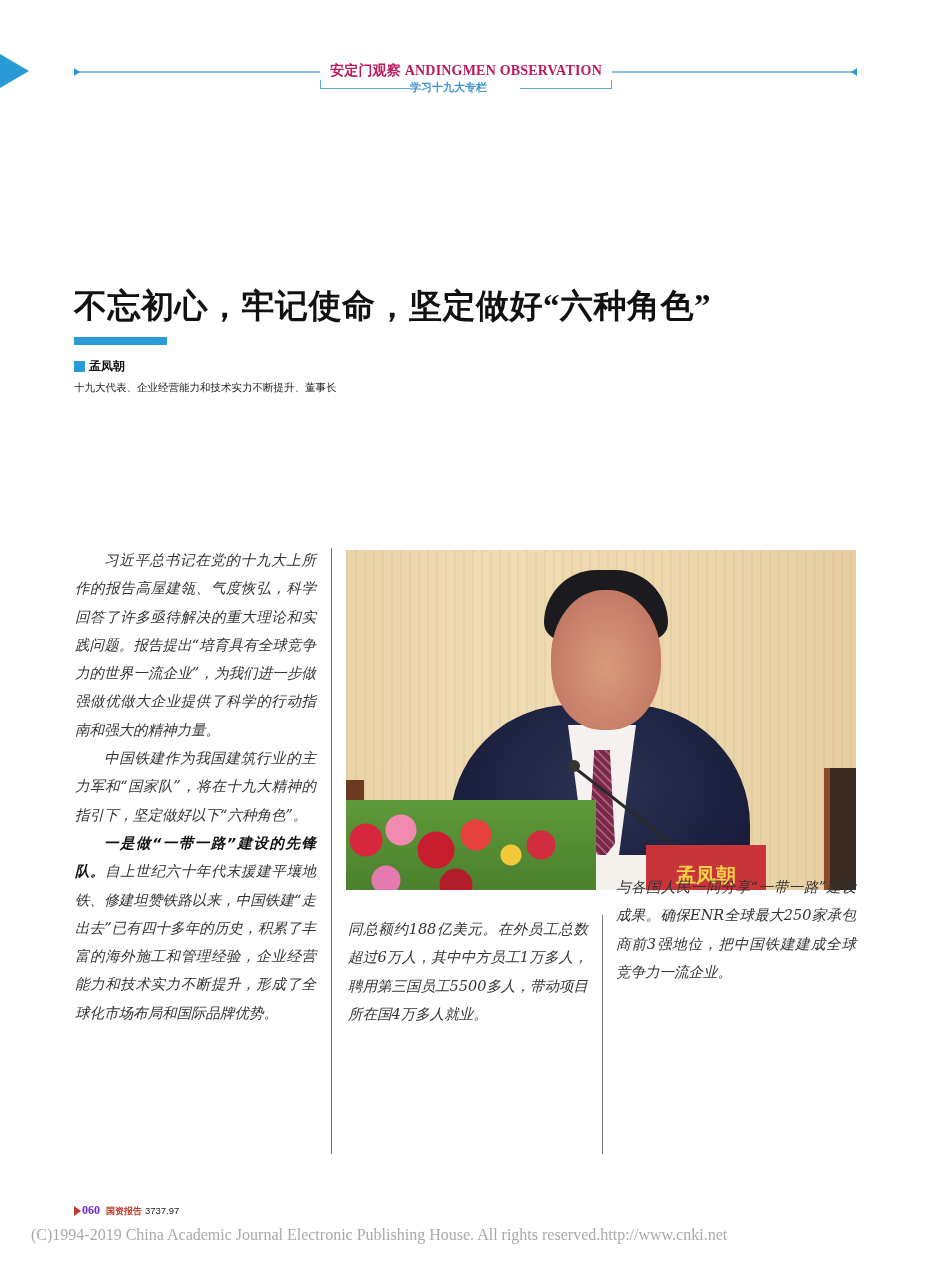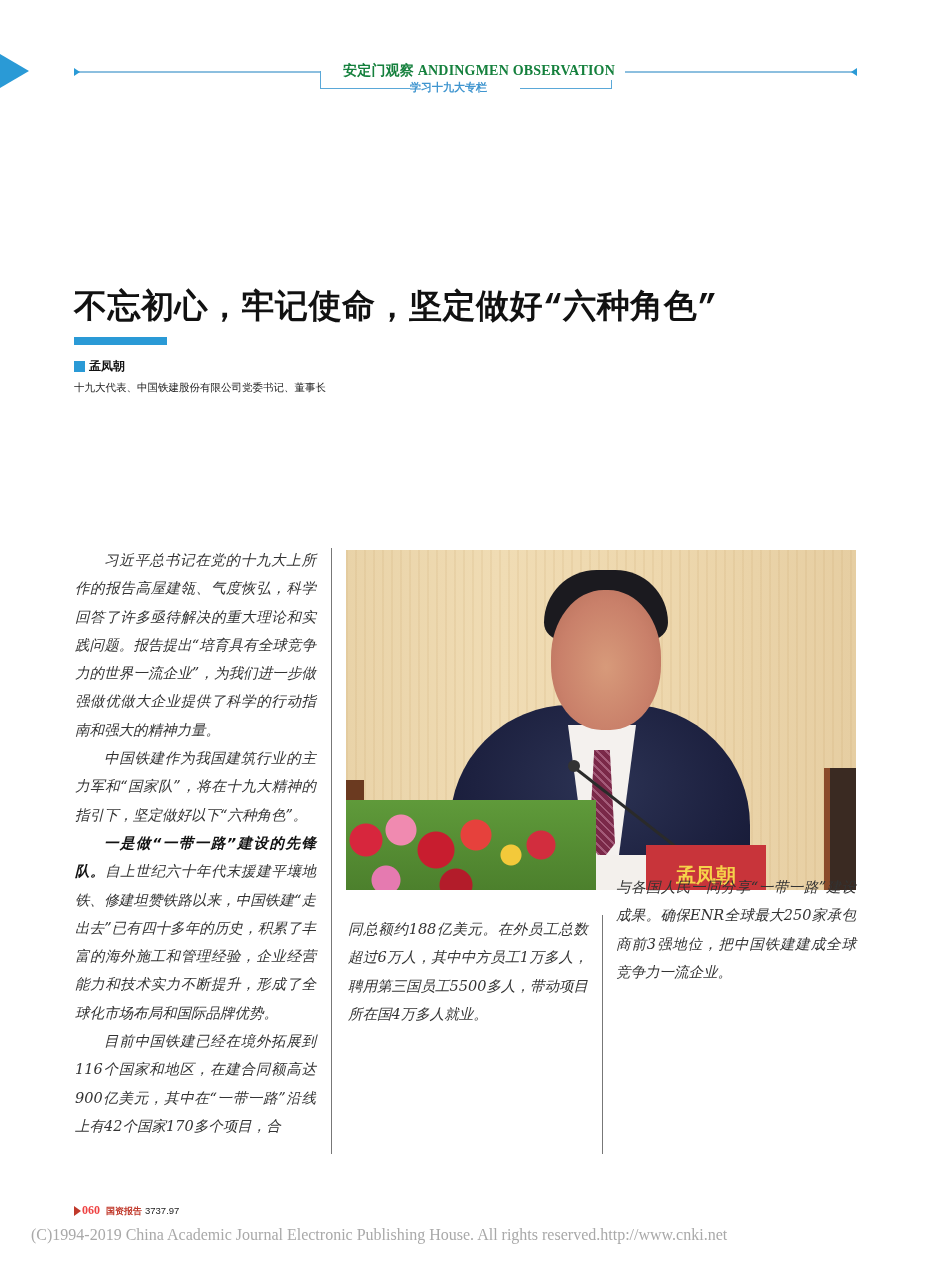--- a/index.html
+++ b/index.html
@@ -17,33 +17,33 @@
     .hdr-line.right { left: 612px; width: 244px; }
     .hdr-cap-left { position: absolute; left: 74px; top: 68px; width: 0; height: 0;
       border-top: 4px solid transparent; border-bottom: 4px solid transparent; border-left: 6px solid #2a9ad6; }
     .hdr-cap-right { position: absolute; left: 851px; top: 68px; width: 0; height: 0;
       border-top: 4px solid transparent; border-bottom: 4px solid transparent; border-right: 6px solid #2a9ad6; }
     .hdr-bracket {
       position: absolute; left: 320px; top: 71px; width: 292px; height: 18px;
       border-left: 1px solid #5aa8d8; border-right: 1px solid #5aa8d8; border-bottom: 1px solid #5aa8d8;
     }
     .hdr-title {
-      position: absolute; left: 333px; top: 62px; width: 292px; text-align: center;
-      font-family: "Liberation Serif", serif; font-weight: bold; font-size: 14px; color: #15803d;
+      position: absolute; left: 320px; top: 62px; width: 292px; text-align: center;
+      font-family: "Liberation Serif", serif; font-weight: bold; font-size: 14px; color: #be185d;
       background: #fff; letter-spacing: 0.2px;
     }
     .hdr-sub {
       position: absolute; left: 410px; top: 80px; width: 110px; text-align: left;
       font-family: "DejaVu Serif", serif; font-weight: bold; font-size: 11px; color: #3f95cf;
       background: #fff;
     }
 
     .article-title {
       position: absolute; left: 74px; top: 284px; width: 720px;
-      font-family: Liberation Mono, monospace; font-weight: bold; font-size: 33px; color: #111;
+      font-family: Liberation Serif, serif; font-weight: bold; font-size: 33px; color: #111;
       letter-spacing: 0.5px; white-space: nowrap;
     }
     .title-bar { position: absolute; left: 74px; top: 337px; width: 93px; height: 8px; background: #2a9ad6; }
 
     .author { position: absolute; left: 74px; top: 358px; display: flex; align-items: center; }
     .author-square { width: 11px; height: 11px; background: #2a9ad6; margin-right: 4px; }
     .author-name { font-family: "DejaVu Sans", sans-serif; font-weight: bold; font-size: 12px; color: #111; }
     .author-title { position: absolute; left: 74px; top: 381px; font-size: 10.5px; color: #222; }
 
     .col {
@@ -116,21 +116,21 @@
     .photo .nameplate-white { position: absolute; left: 250px; top: 305px; width: 52px; height: 40px; background: #f3f0ec; }
     .photo .nameplate-text {
       position: absolute; left: 300px; top: 312px; width: 120px; text-align: center;
       color: #f6d24a; font-weight: bold; font-size: 20px; font-family: "DejaVu Sans", sans-serif;
     }
     .photo .chair-l { position: absolute; left: 0; top: 230px; width: 18px; height: 60px; background: #6b3a20; }
     .photo .chair-r { position: absolute; left: 478px; top: 218px; width: 32px; height: 122px; background: #3a2a22; border-left: 6px solid #8a4a2a; }
 
     .footer { position: absolute; left: 74px; top: 1203px; display: flex; align-items: baseline; }
     .footer-tri { width: 0; height: 0; border-top: 5px solid transparent; border-bottom: 5px solid transparent; border-left: 7px solid #c0392b; margin-right: 1px; align-self: center; }
-    .footer-page { font-family: "Liberation Serif", serif; font-weight: bold; font-size: 12px; color: #ef4444; margin-right: 6px; }
+    .footer-page { font-family: "Liberation Serif", serif; font-weight: bold; font-size: 12px; color: #6d28d9; margin-right: 6px; }
     .footer-mag { font-family: "DejaVu Serif", serif; font-weight: bold; font-size: 9px; color: #c0392b; margin-right: 3px; }
     .footer-date { font-family: "Liberation Sans", sans-serif; font-size: 9.5px; color: #222; }
 
     .copyright {
       position: absolute; left: 31px; top: 1226px; white-space: nowrap;
       font-family: "Liberation Serif", serif; font-size: 16px; color: #a9a9a9;
     }
     .copyright .url { }
   </style>
 </head>
@@ -148,27 +148,26 @@
   <div class="hdr-sub">学习十九大专栏</div>
 </div>
 
 <h1 class="article-title">不忘初心，牢记使命，坚定做好“六种角色”</h1>
 <div class="title-bar"></div>
 
 <div class="author">
   <span class="author-square"></span>
   <span class="author-name">孟凤朝</span>
 </div>
-<div class="author-title">十九大代表、中国铁建股份有限公司党委书记、董事长</div>
+<div class="author-title">十九大代表、企业经营能力和技术实力不断提升、董事长</div>
 
 <div class="col col1">
   <p class="indent">习近平总书记在党的十九大上所作的报告高屋建瓴、气度恢弘，科学回答了许多亟待解决的重大理论和实践问题。报告提出“培育具有全球竞争力的世界一流企业”，为我们进一步做强做优做大企业提供了科学的行动指南和强大的精神力量。</p>
   <p class="indent">中国铁建作为我国建筑行业的主力军和“国家队”，将在十九大精神的指引下，坚定做好以下“六种角色”。</p>
   <p class="indent"><b>一是做“一带一路”建设的先锋队。</b><span>自上世纪六十年代末援建平壤地铁、修建坦赞铁路以来，中国铁建“走出去”已有四十多年的历史，积累了丰富的海外施工和管理经验，企业经营能力和技术实力不断提升，形成了全球化市场布局和国际品牌优势。</span></p>
-  <p class="indent">目前中国铁建已经在境外拓展到116个国家和地区，在建合同额高达900亿美元，其中在“一带一路”沿线上有42个国家170多个项目，合</p>
 </div>
 
 <div class="vdiv d1"></div>
 
 <div class="photo">
   <div class="stripes"></div>
   <div class="chair-l"></div>
   <div class="chair-r"></div>
   <div class="suit"></div>
   <div class="shirt"></div>

